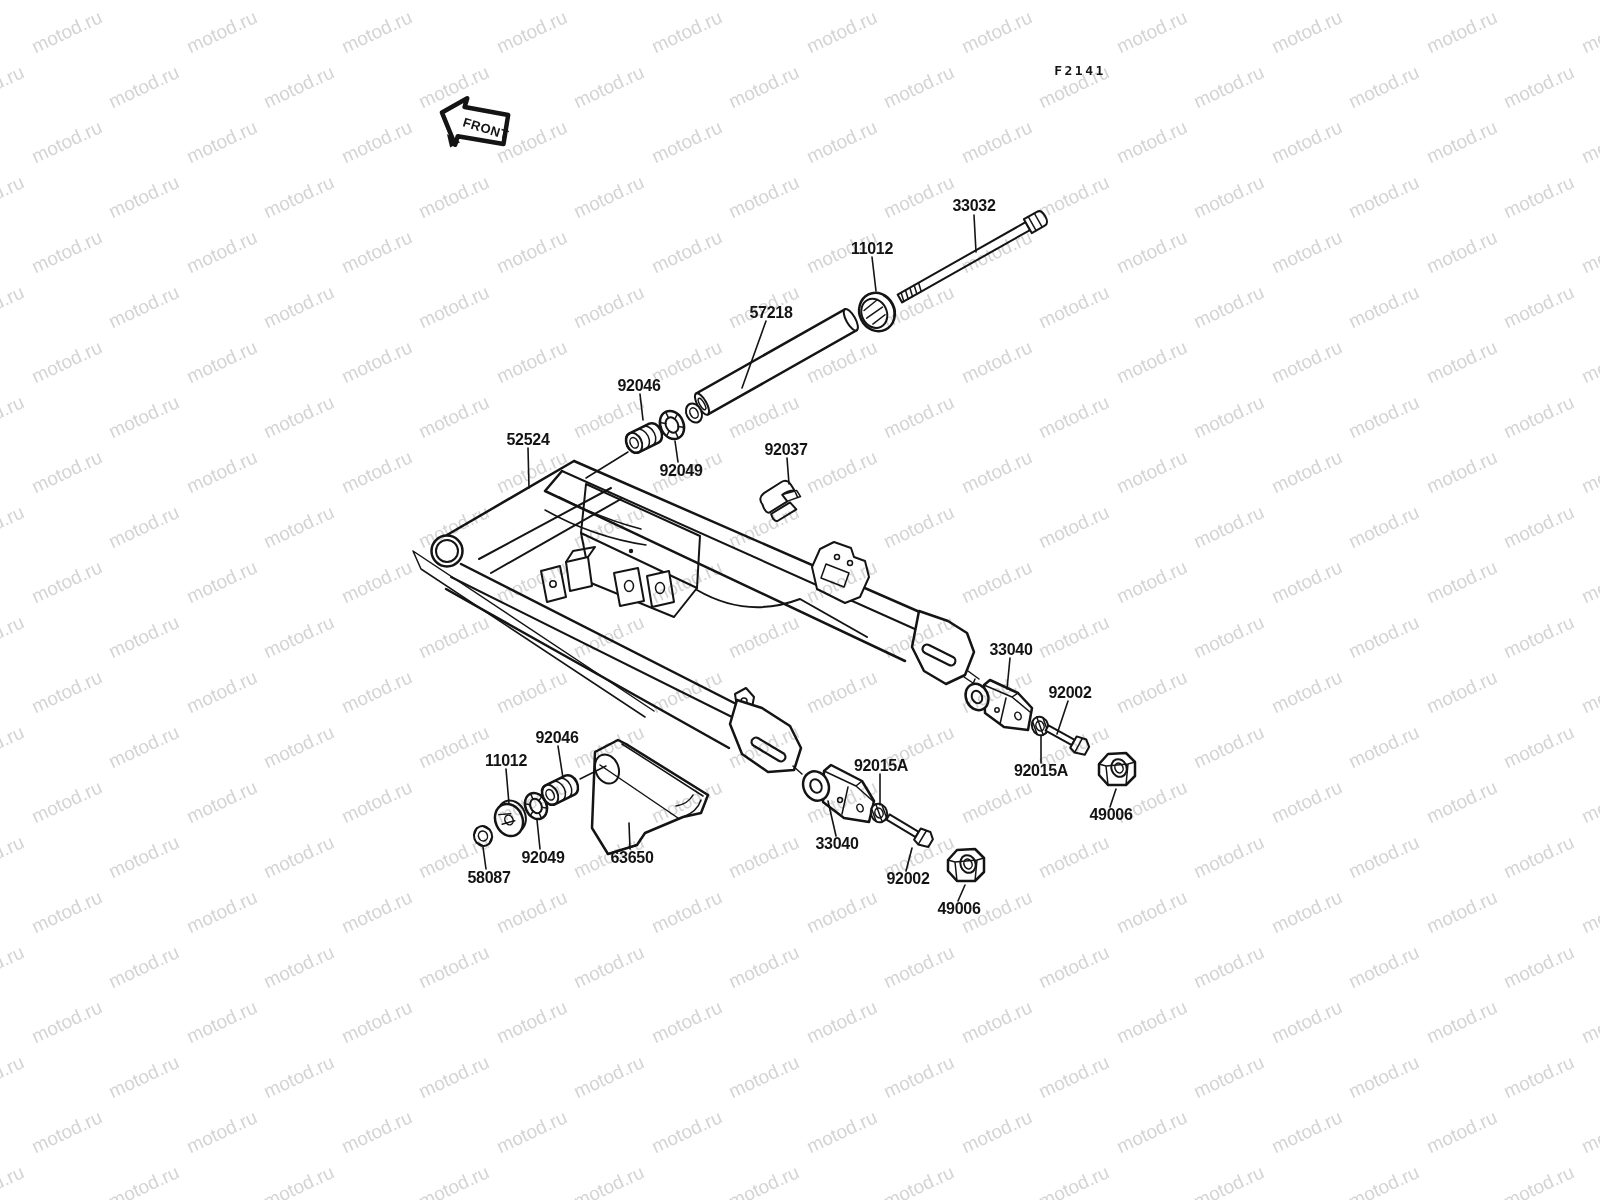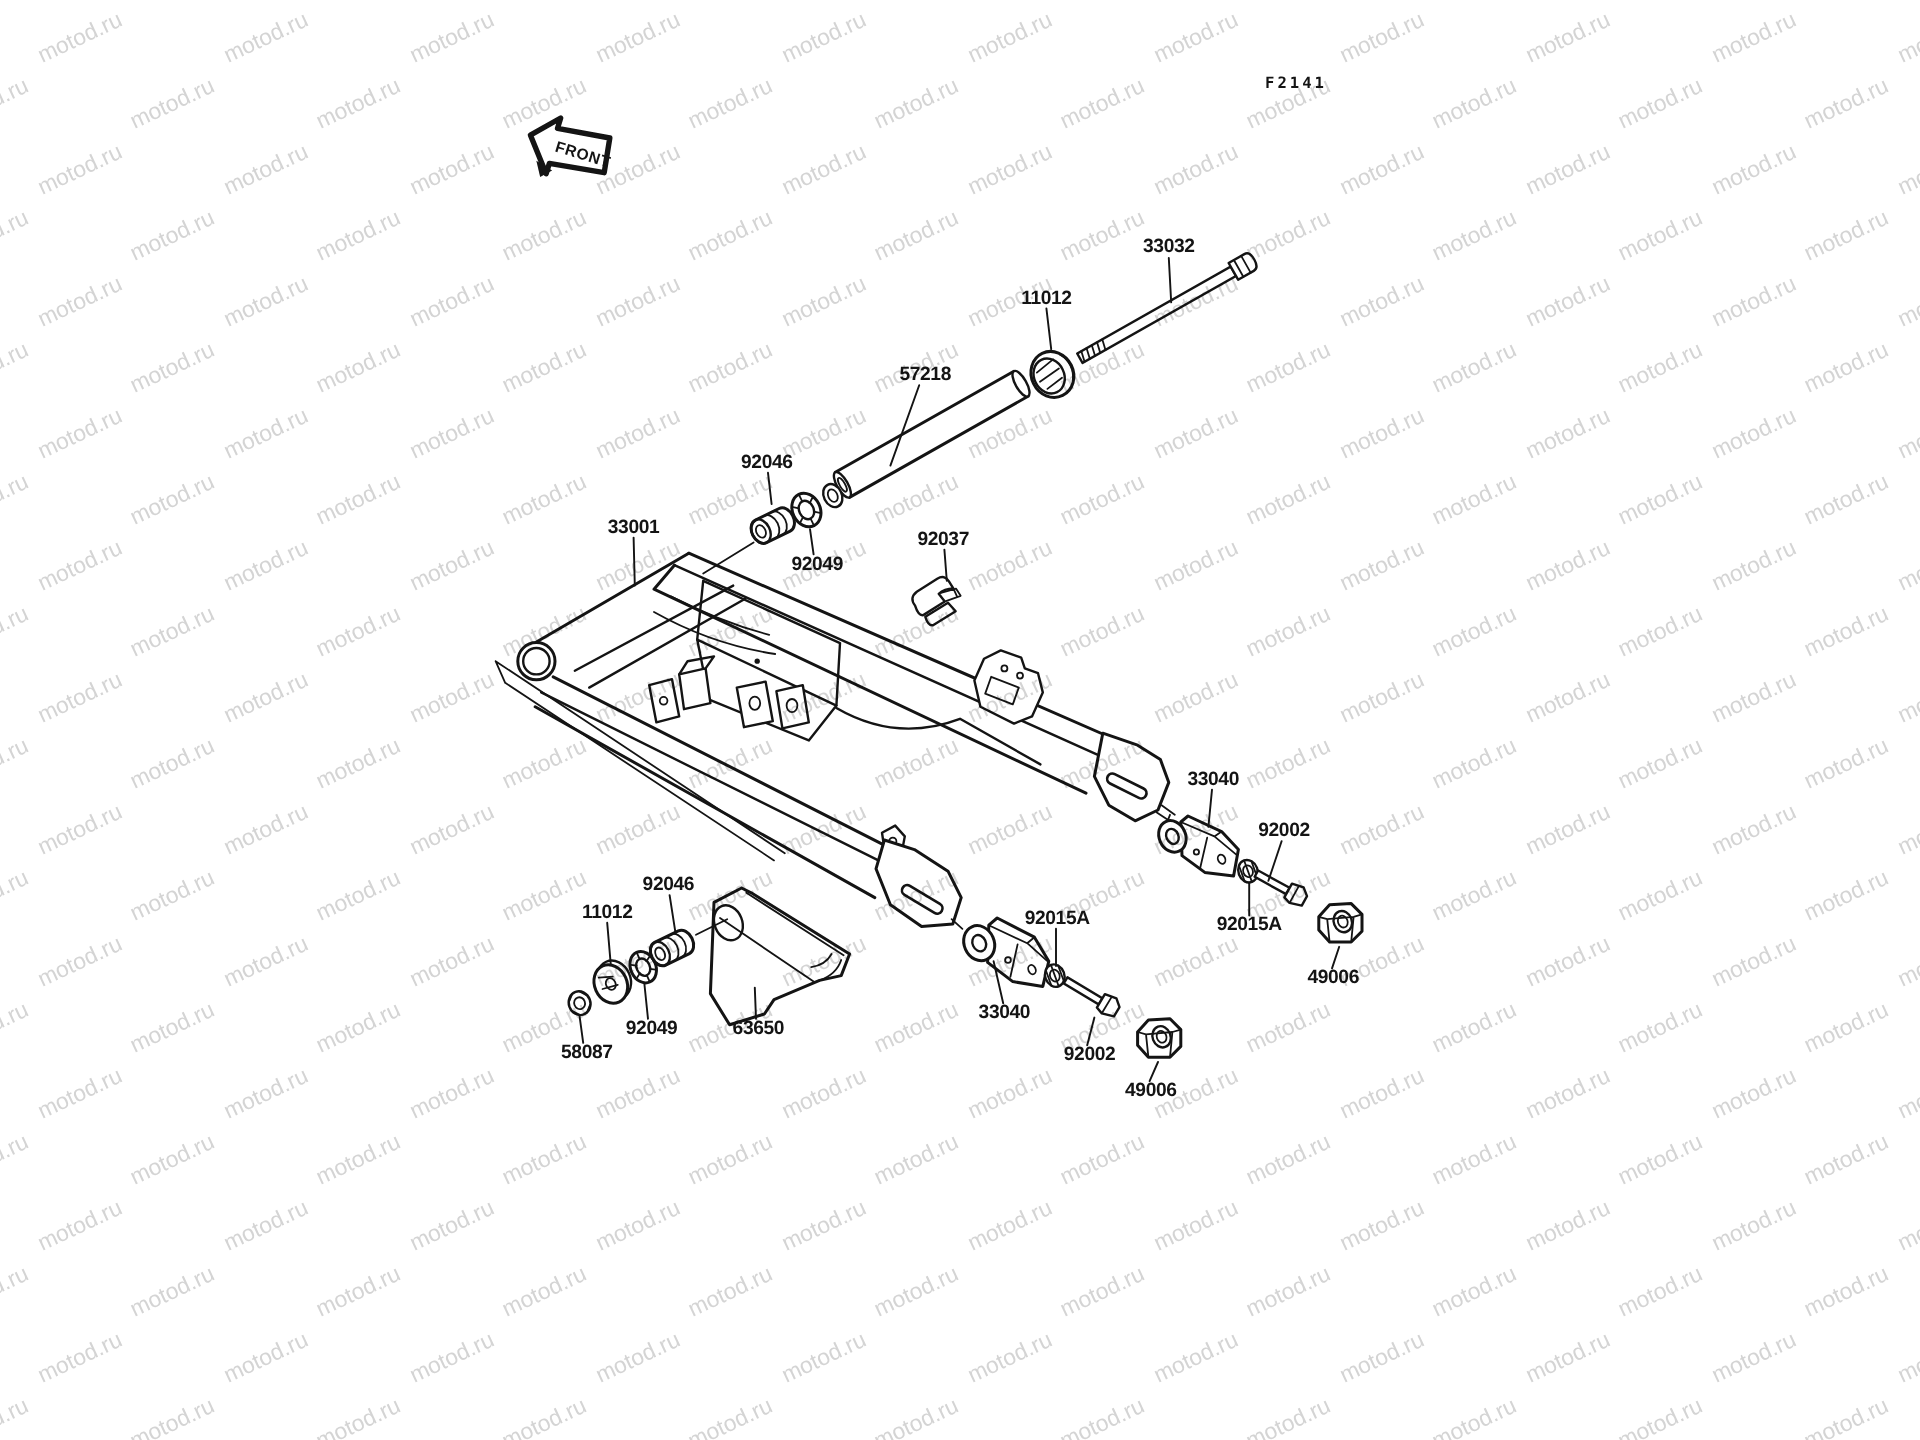--- a/index.html
+++ b/index.html
@@ -248,21 +248,21 @@
       </g>
   </svg>
 
   <div class="figure-code">F2141</div>
 
   <div id="labels">
       <div class="part-label" style="left: 974px; top: 206px;">33032</div>
       <div class="part-label" style="left: 872px; top: 249px;">11012</div>
       <div class="part-label" style="left: 771px; top: 313px;">57218</div>
       <div class="part-label" style="left: 639px; top: 386px;">92046</div>
-      <div class="part-label" style="left: 528px; top: 440px;">33001</div>
+      <div class="part-label" style="left: 528px; top: 440px;">52524</div>
       <div class="part-label" style="left: 681px; top: 471px;">92049</div>
       <div class="part-label" style="left: 786px; top: 450px;">92037</div>
       <div class="part-label" style="left: 1011px; top: 650px;">33040</div>
       <div class="part-label" style="left: 1070px; top: 693px;">92002</div>
       <div class="part-label" style="left: 1041px; top: 771px;">92015A</div>
       <div class="part-label" style="left: 1111px; top: 815px;">49006</div>
       <div class="part-label" style="left: 557px; top: 738px;">92046</div>
       <div class="part-label" style="left: 506px; top: 761px;">11012</div>
       <div class="part-label" style="left: 543px; top: 858px;">92049</div>
       <div class="part-label" style="left: 632px; top: 858px;">63650</div>

